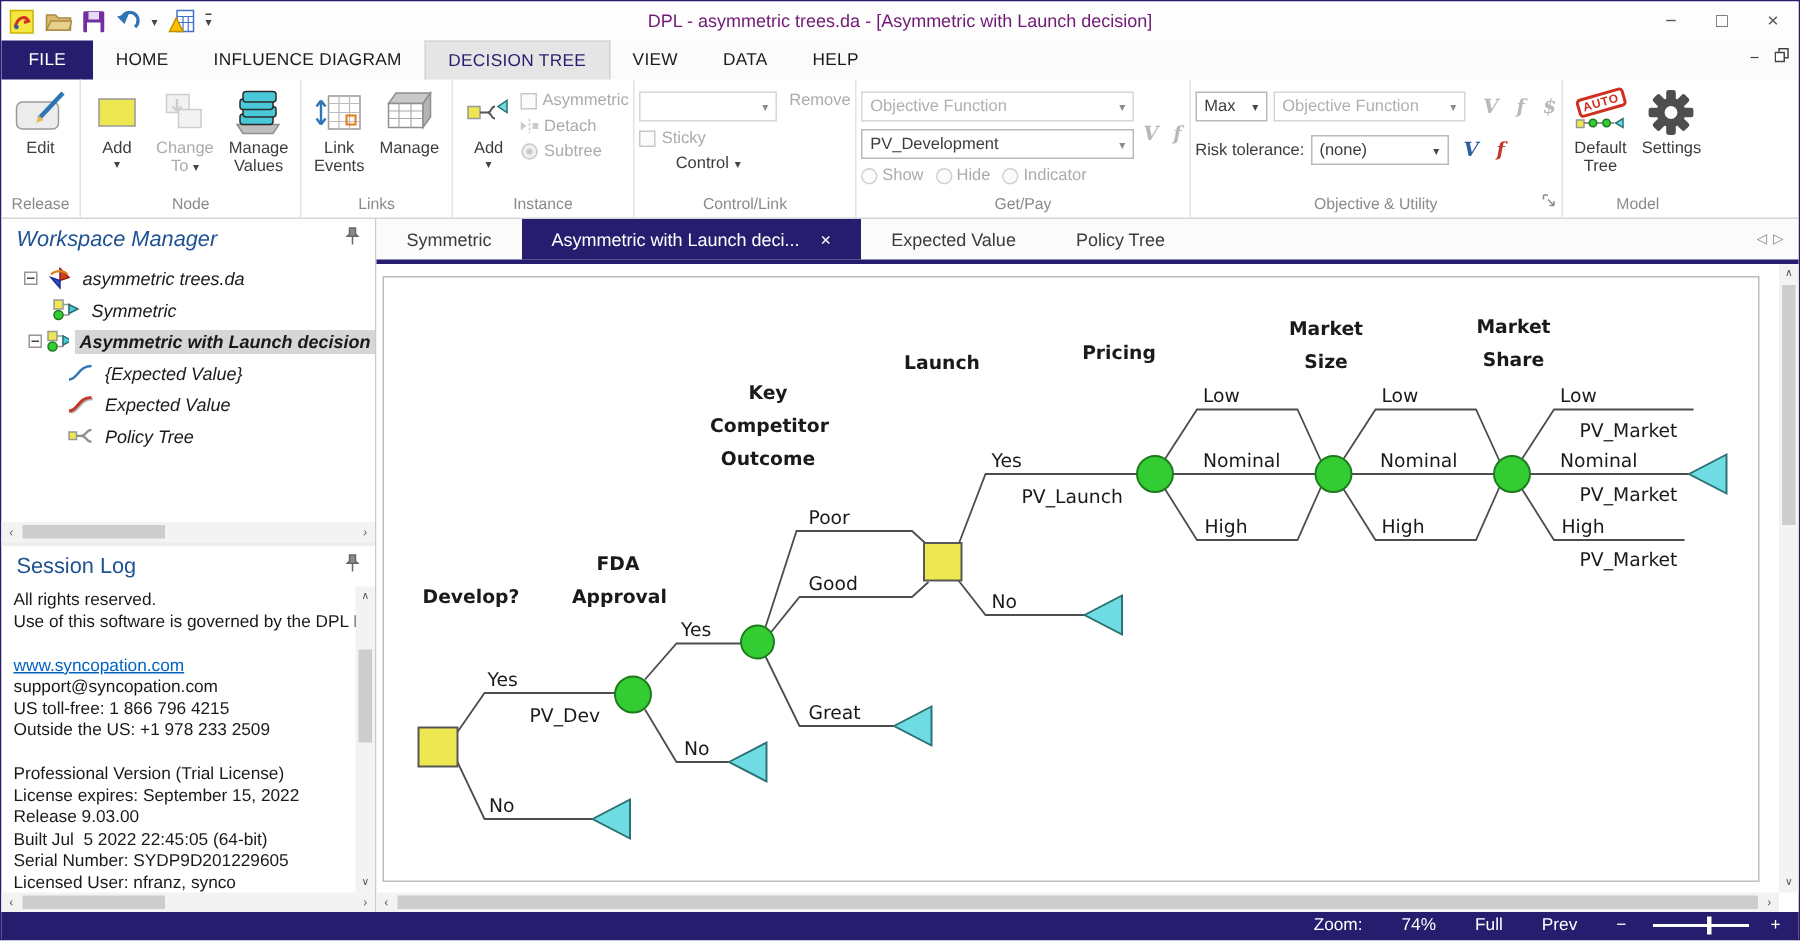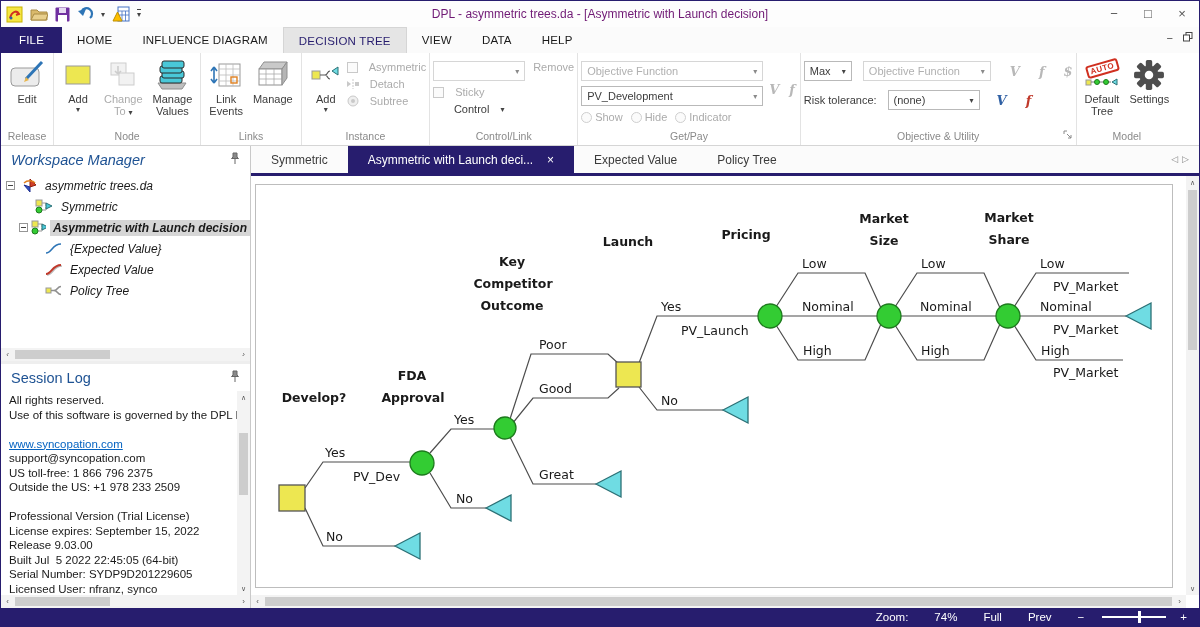--- a/index.html
+++ b/index.html
@@ -26,21 +26,21 @@
   
   .ribbon { height:93px; flex:0 0 93px; background:#fff; border-bottom:1px solid #d5d5d5; display:flex; align-items:stretch; }
   .rgroup { display:flex; flex-direction:column; border-right:1px solid #e3e3e3; padding:1px 3px 0; position:relative; }
   .rgroup-content { flex:1; display:flex; align-items:flex-start; }
   .rgroup-label { height:16px; font-size:10.5px; color:#8a8a8a; text-align:center; line-height:14px; }
   .rbtn { display:flex; flex-direction:column; align-items:center; padding:3px 5px 0; min-width:42px; }
   .rbtn .ric { height:36px; display:flex; align-items:center; justify-content:center; }
   .rbtn .rlb { font-size:11px; line-height:12px; color:#3c3c3c; text-align:center; }
   .dis, .dis .rlb { color:#ababab !important; }
   .rcol { display:flex; flex-direction:column; padding-top:7px; gap:5px; }
-  .rrow { display:flex; align-items:center; gap:11px; font-size:11px; color:#3c3c3c; }
+  .rrow { display:flex; align-items:center; gap:4px; font-size:11px; color:#3c3c3c; }
   .rrow.gray { color:#ababab; }
   .cb { width:11px; height:11px; border:1px solid #c9c9c9; background:#fbfbfb; display:inline-block; }
   .radio { width:11px; height:11px; border:1px solid #cfcfcf; border-radius:50%; background:#fbfbfb; display:inline-block; }
   .dd { height:20px; border:1px solid #b9b9b9; background:#fff; display:flex; align-items:center; font-size:11px; padding:0 5px; color:#3c3c3c; }
   .dd .flex { flex:1; }
   .dd.gray { border-color:#d6d6d6; color:#b0b0b0; }
   .dd .dcaret { font-size:8px; color:#8a8a8a; margin-left:6px; }
   .serifV { font-family:"DejaVu Serif","Liberation Serif",serif; font-style:italic; font-weight:bold; font-size:13px; }
   .glyph-gray { color:#b8b8b8; }
   .glyph-blue { color:#2E5FA3; }
@@ -420,21 +420,21 @@
 
       <div class="wm">
         <div class="panel-header">
           <span class="panel-title">Workspace Manager</span>
           <span class="panel-pin"><svg width="10" height="13">
                 <path d="M3 1 h4 v4 l1.5 1.5 h-7 L3 5 z" fill="#8a8a8a" stroke="#666"></path>
                 <line x1="5" y1="6.5" x2="5" y2="12" stroke="#666"></line>
               </svg></span>
         </div>
         <div class="wm-tree">
-          <div class="trow" style="padding-left:5px;">
+          <div class="trow" style="padding-left:15px;">
             <span class="expander"></span>
             <svg width="18" height="15" style="margin:0 3px 0 6px;">
                 <path d="M9 1 L15 7 L9 9 z" fill="#D04028" stroke="#902010"></path>
                 <path d="M9 9 L9 14 L3 7 z" fill="#3050C0" stroke="#203090"></path>
                 <path d="M3 5 C6 2 12 2 14 5" fill="none" stroke="#E08020" stroke-width="1.4"></path>
               </svg>
             <span class="tlabel">asymmetric trees.da</span>
           </div>
           <div class="trow" style="padding-left:34px;">
             <svg width="19" height="15" style="margin-right:4px;">
@@ -491,21 +491,21 @@
                 <path d="M3 1 h4 v4 l1.5 1.5 h-7 L3 5 z" fill="#8a8a8a" stroke="#666"></path>
                 <line x1="5" y1="6.5" x2="5" y2="12" stroke="#666"></line>
               </svg></span>
         </div>
         <div class="sl-content">
           <div>All rights reserved.</div>
           <div>Use of this software is governed by the DPL E</div>
           <div>&nbsp;</div>
           <div class="sl-link">www.syncopation.com</div>
           <div>support@syncopation.com</div>
-          <div>US toll-free: 1 866 796 2375</div>
+          <div>US toll-free: 1 866 796 4215</div>
           <div>Outside the US: +1 978 233 2509</div>
           <div>&nbsp;</div>
           <div>Professional Version (Trial License)</div>
           <div>License expires: September 15, 2022</div>
           <div>Release 9.03.00</div>
           <div>Built Jul  5 2022 22:45:05 (64-bit)</div>
           <div>Serial Number: SYDP9D201229605</div>
           <div>Licensed User: nfranz, synco</div>
         </div>
         <div class="vscroll" style="right:0; top:27px; bottom:13px;">

